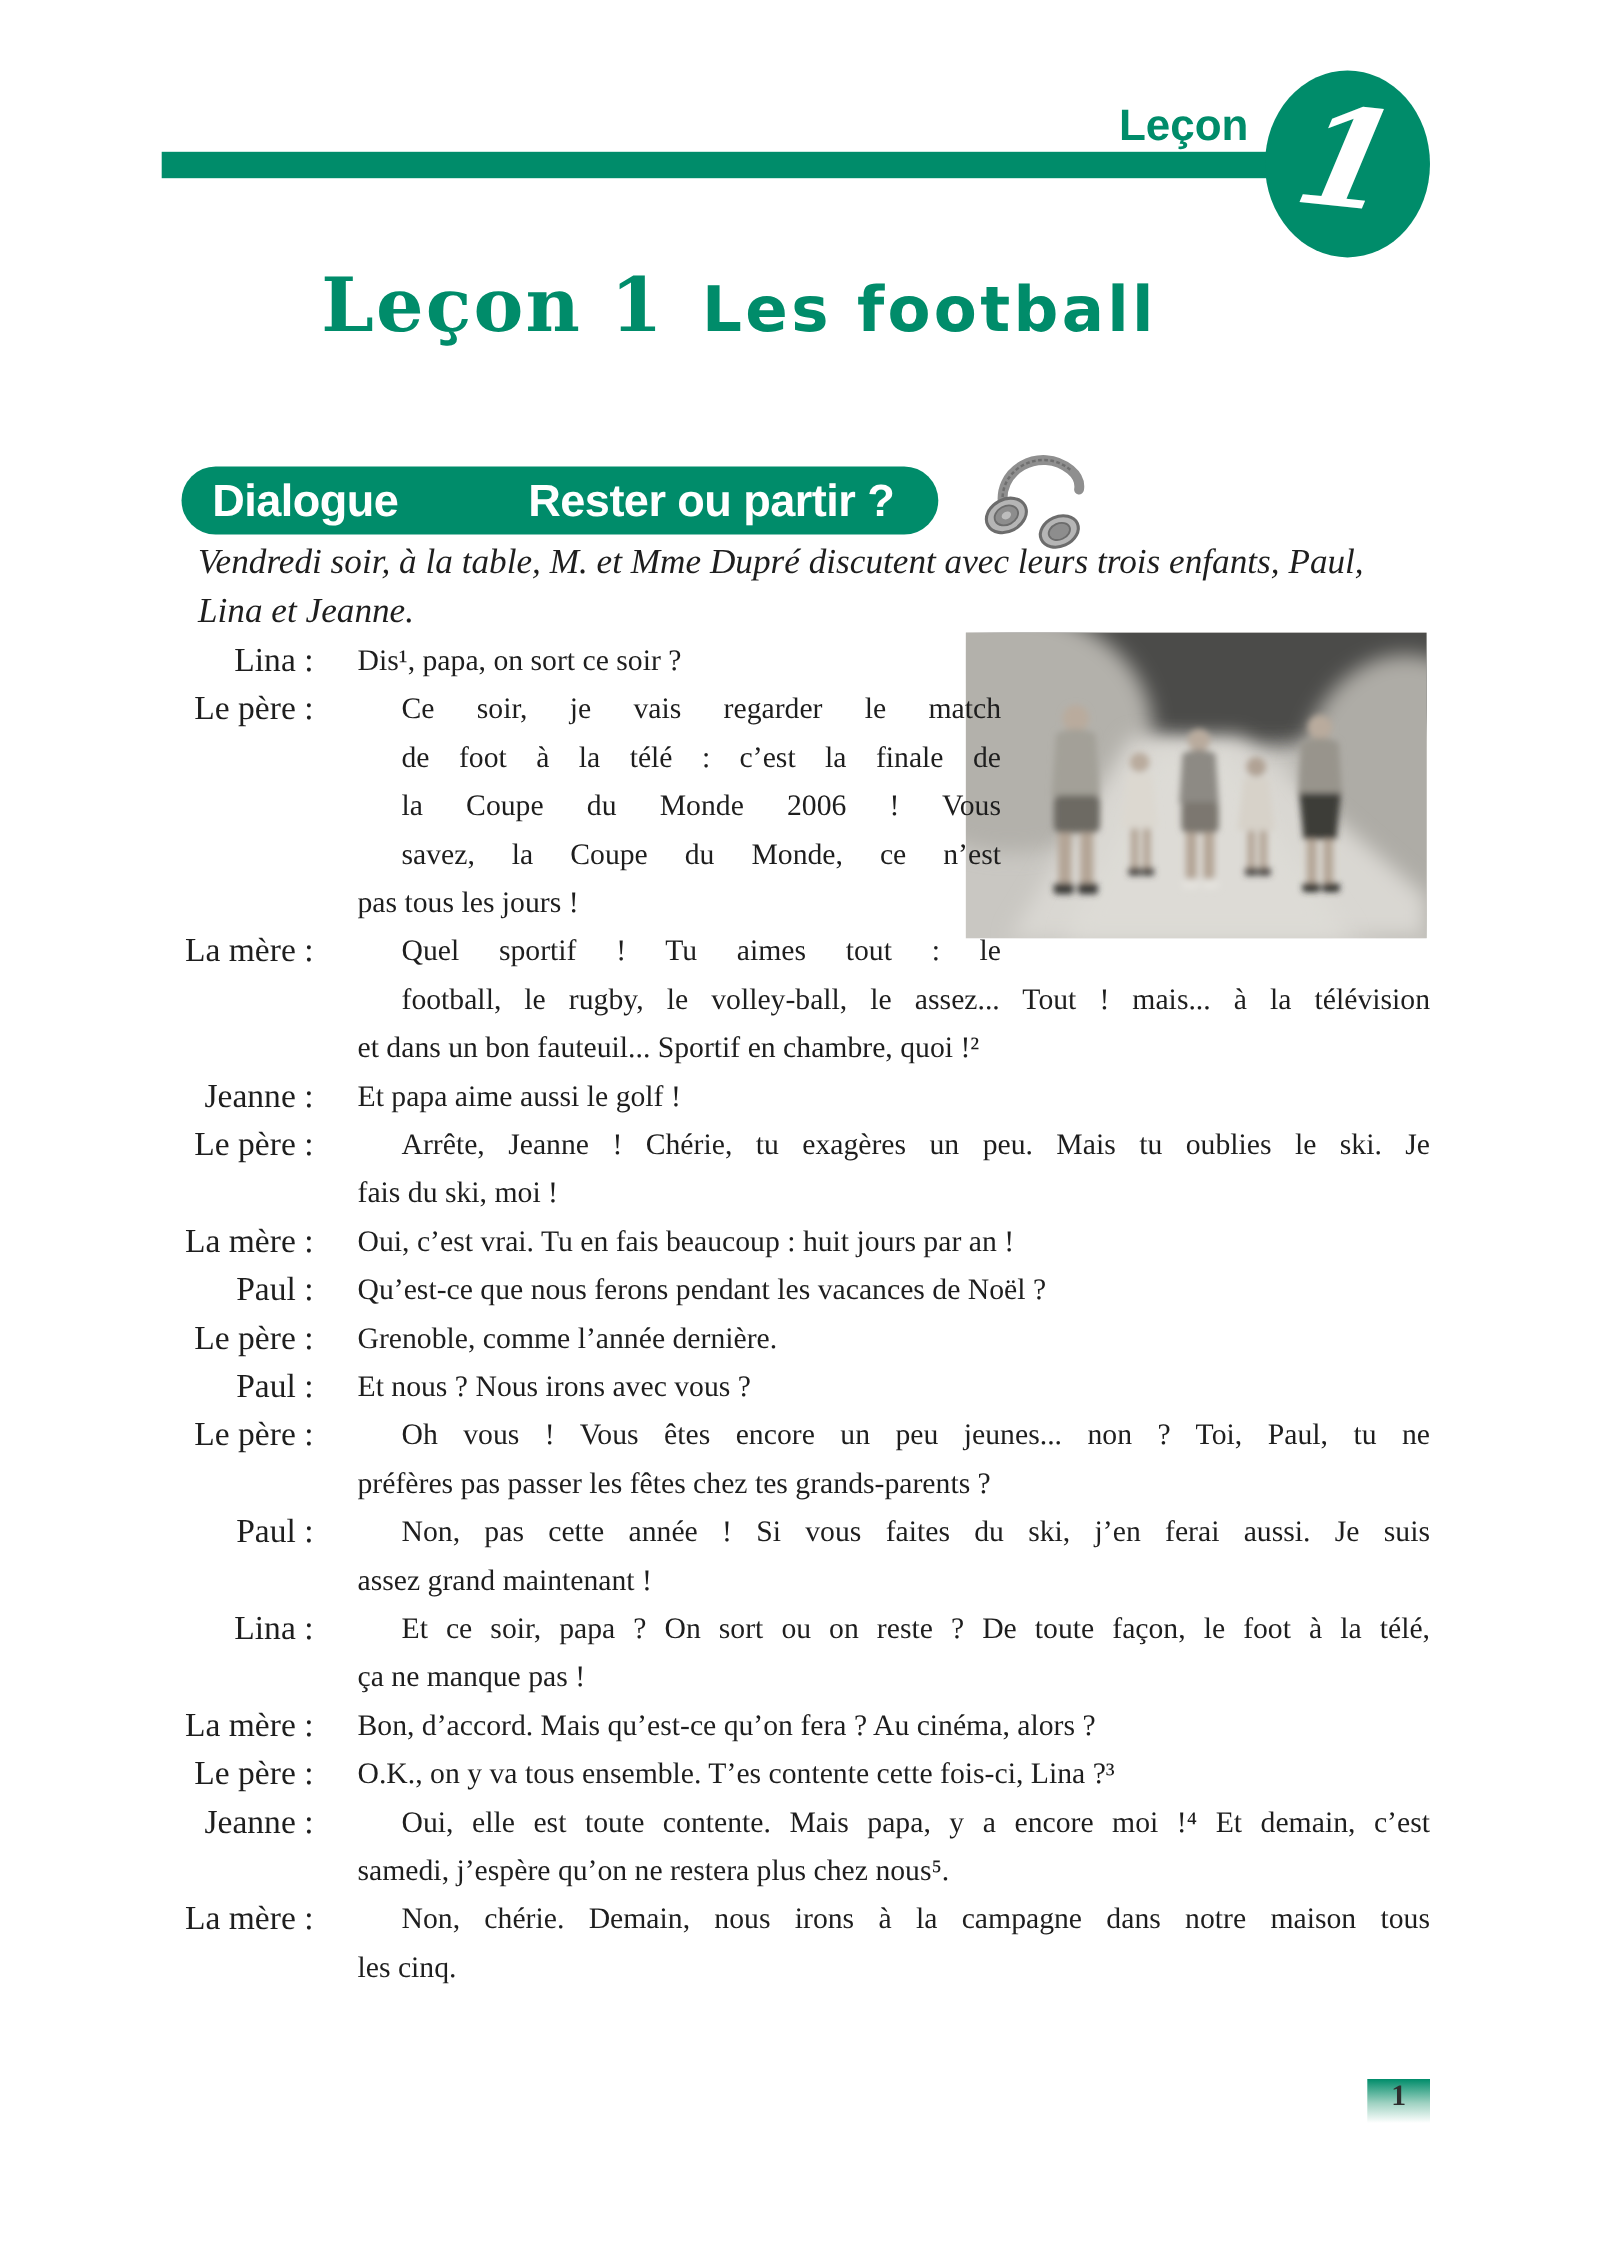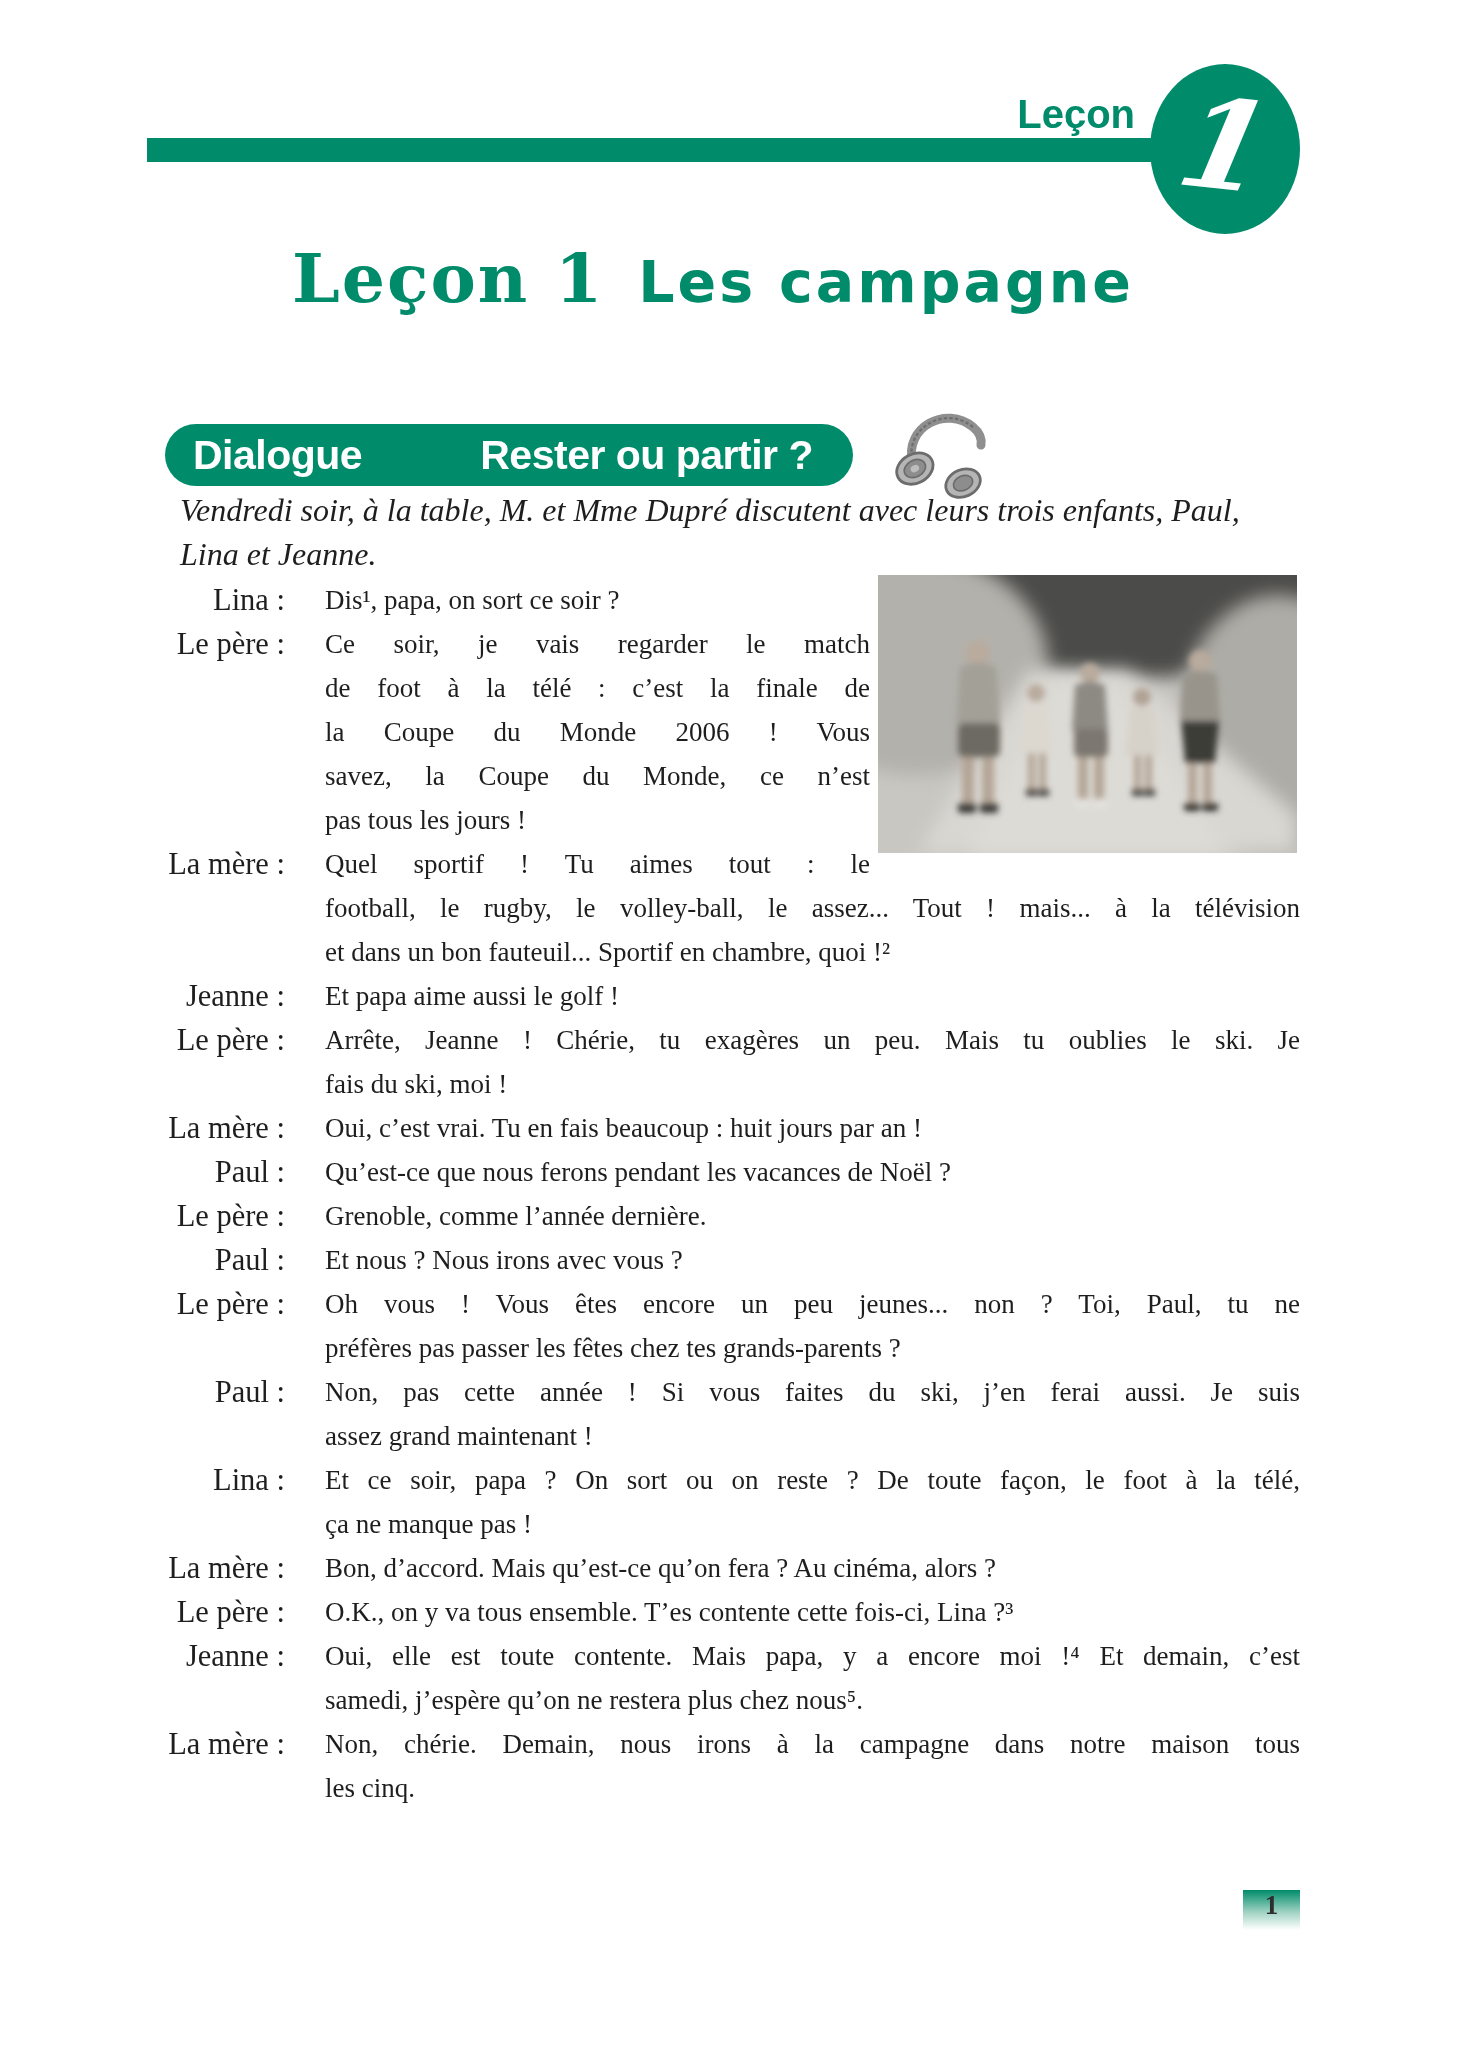--- a/index.html
+++ b/index.html
@@ -55,21 +55,21 @@
   
   .dialogue { position:absolute; left:165px; top:578px; width:1135px; }
   .turn { display:flex; }
   .speaker {
     width:120px; flex:0 0 120px; text-align:right;
     font-size:30.5px; line-height:44px; white-space:nowrap;
   }
   .turn-text { margin-left:40px; flex:1; }
   .dline { font-size:27px; line-height:44px; white-space:nowrap; }
   .dline.narrow { width:545px; }
-  .dline.just { text-align:justify; text-align-last:justify; }
+  .dline.just { text-align:justify; text-align-last:justify;margin-left:40px; }
   
   .photo {
     position:absolute; left:878px; top:575px; width:419px; height:278px;
     overflow:hidden; background:#cfcdc9;
   }
   .photo svg { display:block; }
   
   .pagenum {
     position:absolute; left:1243px; top:1890px; width:57px; height:40px;
     background:linear-gradient(to bottom, var(--green) 0%, #9fd2c2 55%, #ffffff 100%);
@@ -83,21 +83,21 @@
 
 <div class="page">
 
   <div class="header-bar"></div>
   <div class="header-lecon">Leçon</div>
   <div class="header-circle">
     <span class="digit">1</span>
   </div>
 
   <div class="title-row">
-    <span class="title-lesson">Leçon 1</span><span class="title-topic">Les campagne</span>
+    <span class="title-lesson">Leçon 1</span><span class="title-topic">Les football</span>
   </div>
 
   <div class="banner">
     <span class="banner-label">Dialogue</span>
     <span class="banner-title">Rester ou partir ?</span>
   </div>
 
   <div class="audio-icon">
     <svg width="112" height="112" viewBox="0 0 100 100">
       <path d="M22 58 C14 26, 52 6, 76 26 C82 31, 84 36, 83 42" fill="none" stroke="#8f8f8f" stroke-width="8" stroke-linecap="round"></path>

